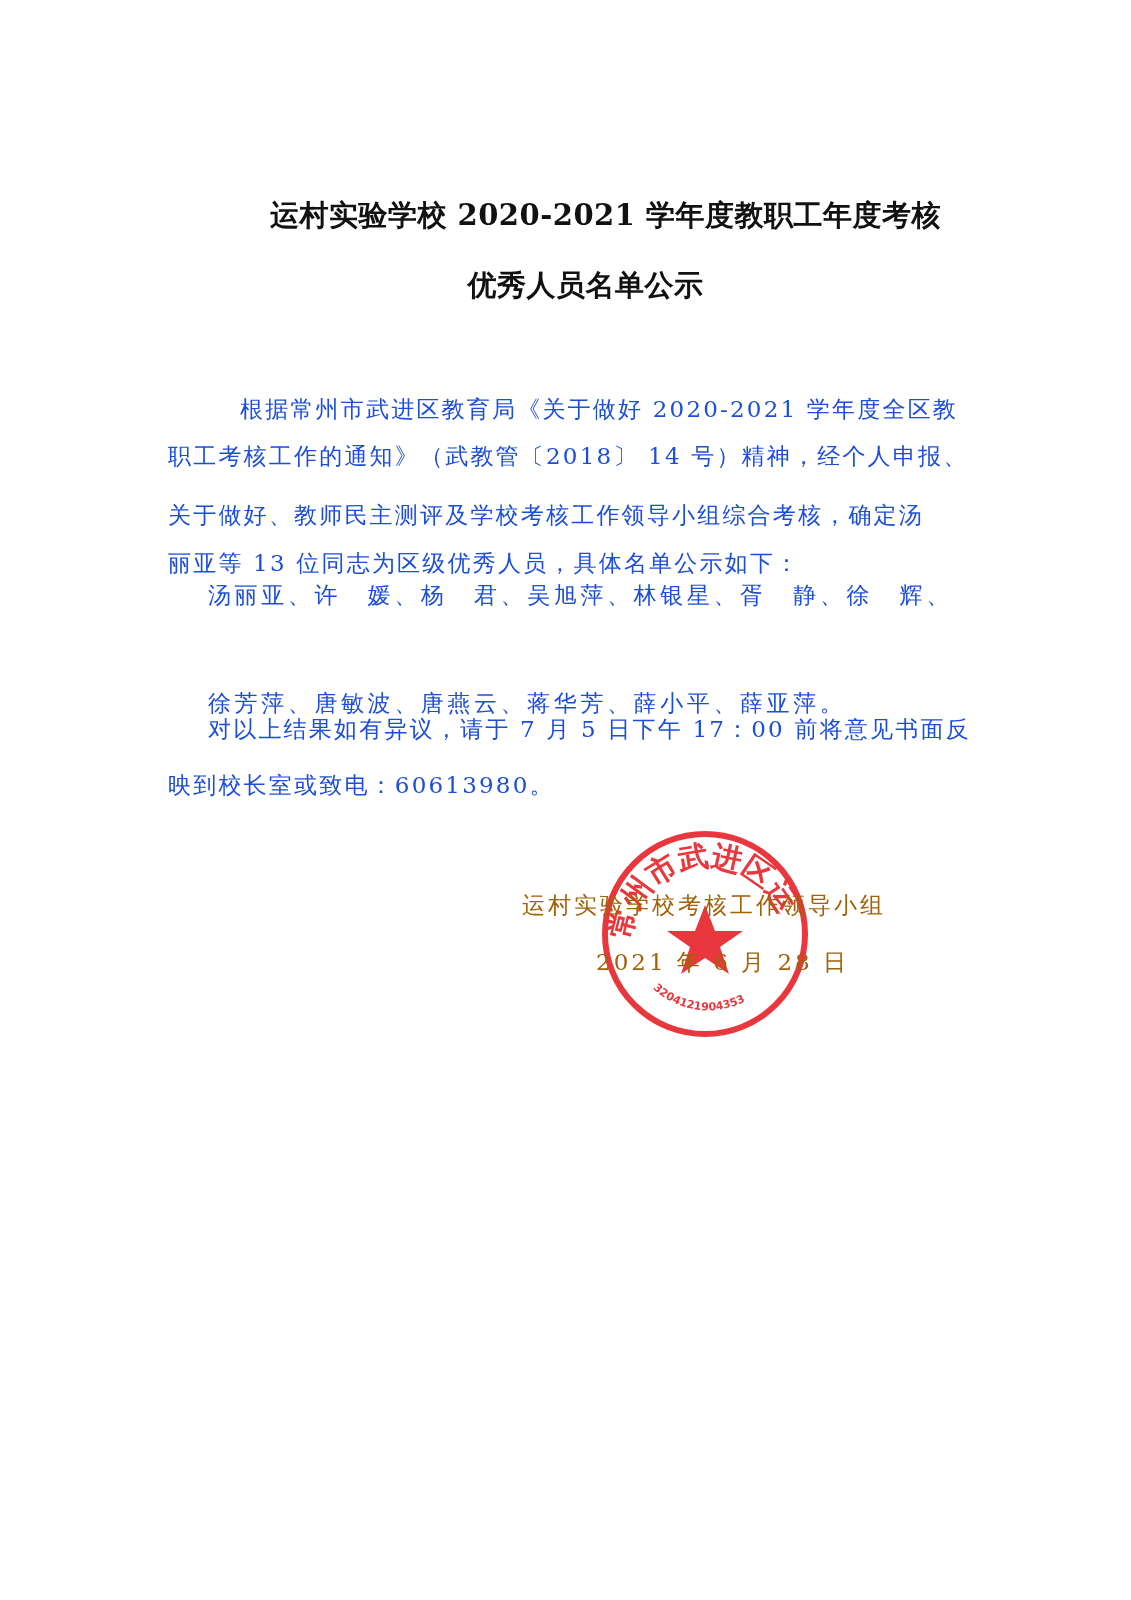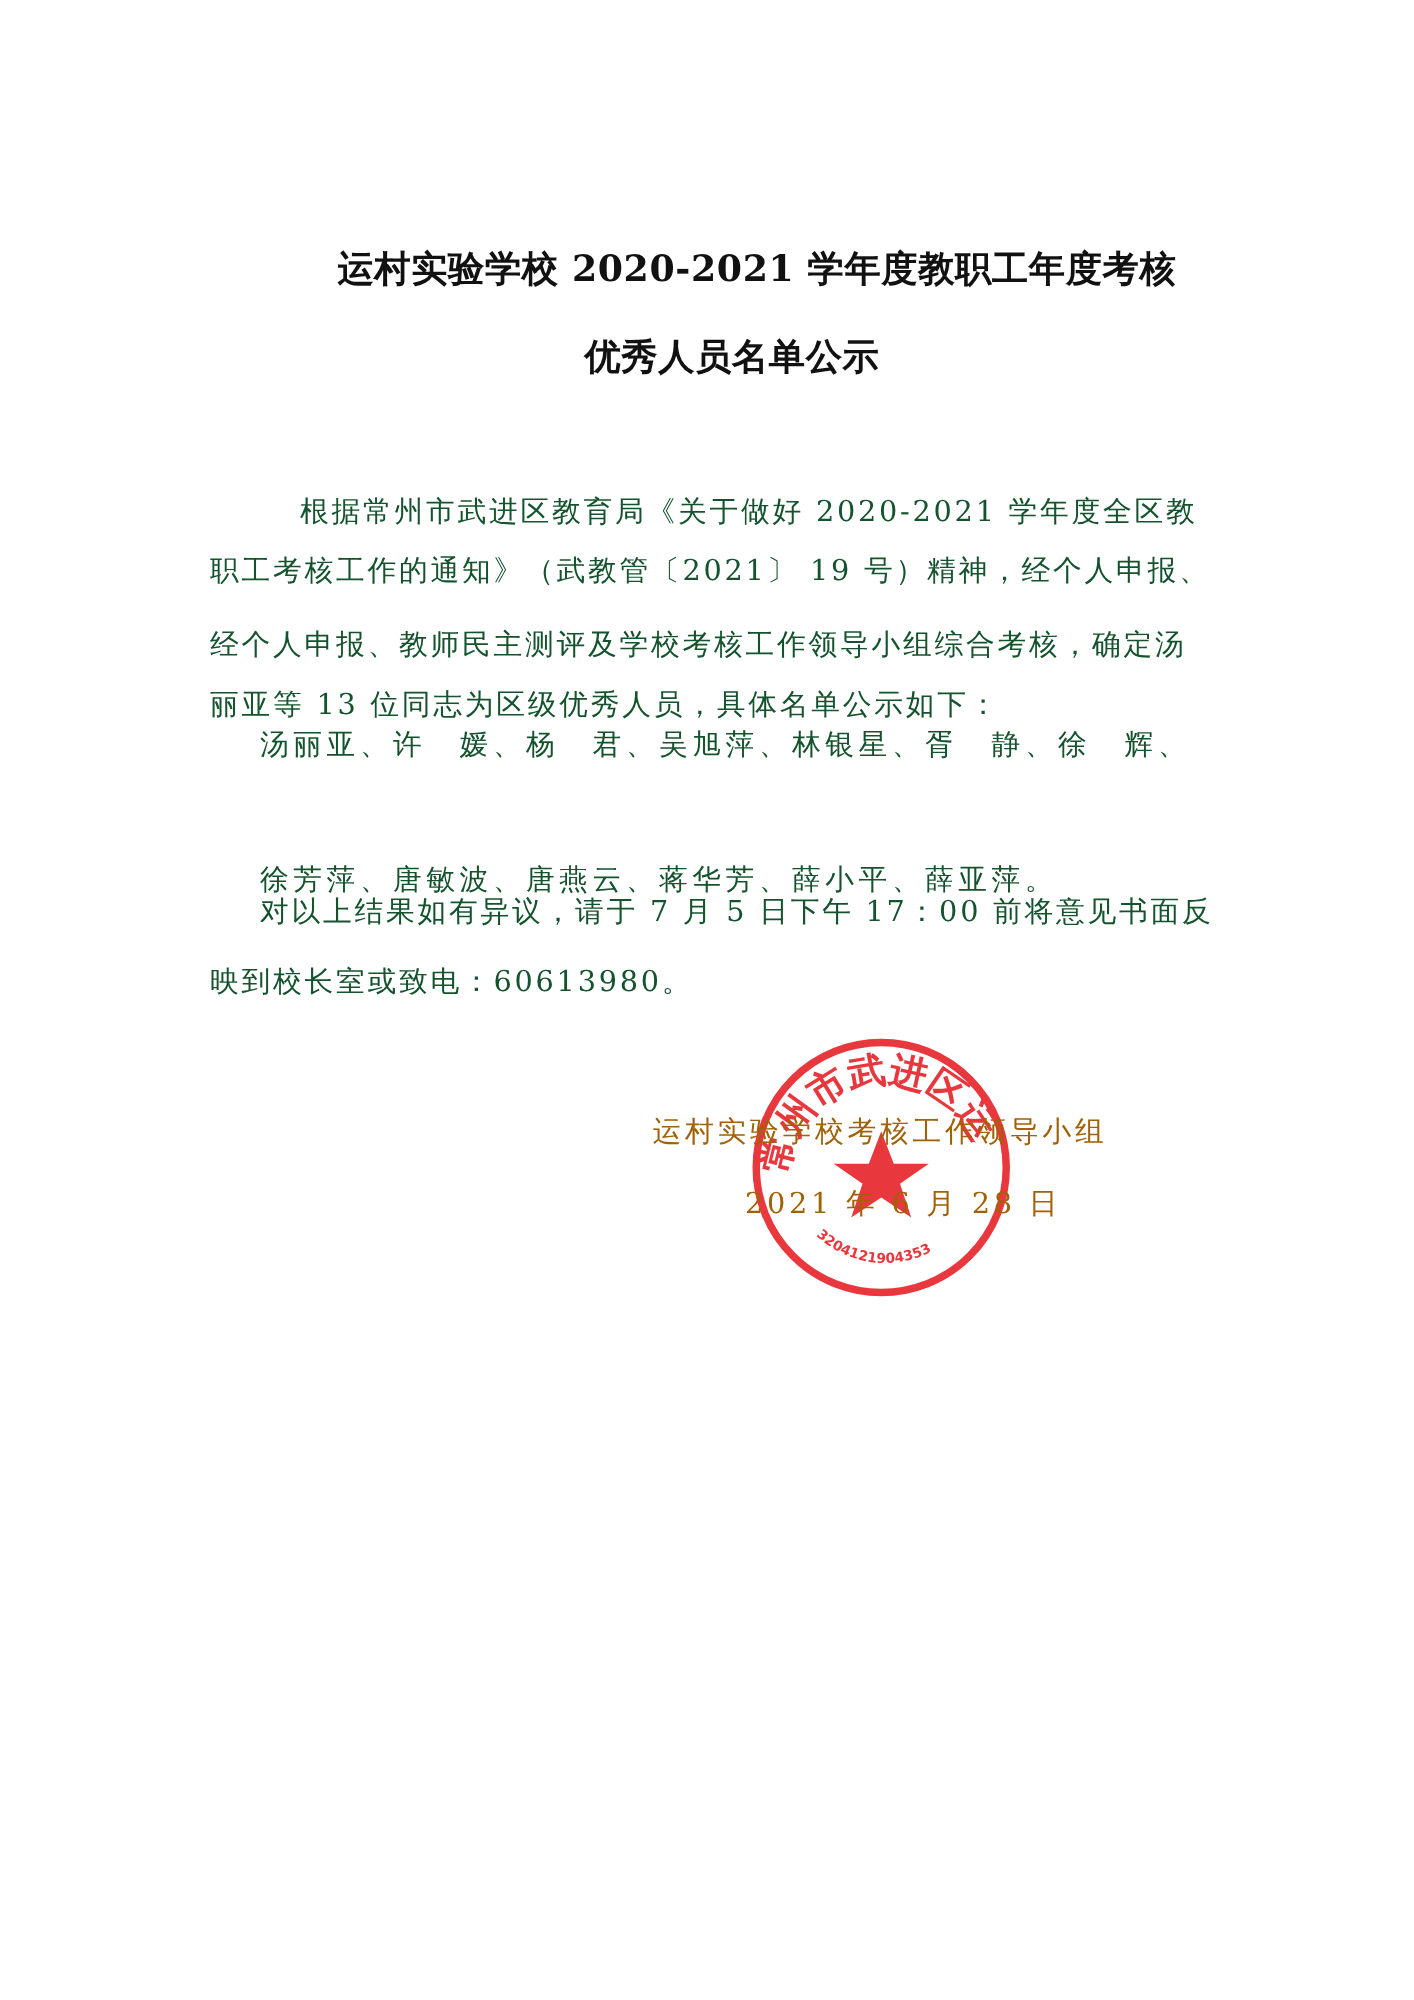--- a/index.html
+++ b/index.html
@@ -15,39 +15,39 @@
     position: absolute; left: 0; width: 1131px;
     text-align: center;
     font-family: "DejaVu Serif", "Liberation Serif", serif;
     font-weight: bold;
     font-size: 29px;
     color: #111;
     letter-spacing: 0.5px;
   }
   .title.l1 { top: 196px; padding-left: 40px; }
   .title.l2 { top: 266px; margin-left: 20px; }
-  .line { position: absolute; white-space: nowrap; font-size: 23px; letter-spacing: 2.2px; color:#14532d;}
+  .line { position: absolute; white-space: nowrap; font-size: 23px; letter-spacing: 2.2px; color:#1d4ed8;}
   .sign { position: absolute; white-space: nowrap; font-size: 23px; letter-spacing: 3px; color:#a16207; z-index:2;}
   .stamp {
     position: absolute;
     left: 598px; top: 827px;
     width: 215px; height: 215px;
     z-index: 1;
   }
 </style>
 </head>
 <body>
 
 <div>
   <div class="title l1">运村实验学校 2020-2021 学年度教职工年度考核</div>
   <div class="title l2">优秀人员名单公示</div>
 
   <div class="line" style="left:240px; top:394px;">根据常州市武进区教育局《关于做好 2020-2021 学年度全区教</div>
-  <div class="line" style="left:168px; top:441px;">职工考核工作的通知》（武教管〔2021〕 19 号）精神，经个人申报、</div>
-  <div class="line" style="left:168px; top:500px;">经个人申报、教师民主测评及学校考核工作领导小组综合考核，确定汤</div>
+  <div class="line" style="left:168px; top:441px;">职工考核工作的通知》（武教管〔2018〕 14 号）精神，经个人申报、</div>
+  <div class="line" style="left:168px; top:500px;">关于做好、教师民主测评及学校考核工作领导小组综合考核，确定汤</div>
   <div class="line" style="left:168px; top:548px;">丽亚等 13 位同志为区级优秀人员，具体名单公示如下：</div>
 
   <div class="line" style="left:208px; top:580px; letter-spacing:3.6px;">汤丽亚、许　媛、杨　君、吴旭萍、林银星、胥　静、徐　辉、</div>
   <div class="line" style="left:208px; top:688px; letter-spacing:3.6px;">徐芳萍、唐敏波、唐燕云、蒋华芳、薛小平、薛亚萍。</div>
 
   <div class="line" style="left:208px; top:714px;">对以上结果如有异议，请于 7 月 5 日下午 17：00 前将意见书面反</div>
   <div class="line" style="left:168px; top:770px;">映到校长室或致电：60613980。</div>
 
   <svg class="stamp" viewBox="0 0 215 215">
     <defs>

